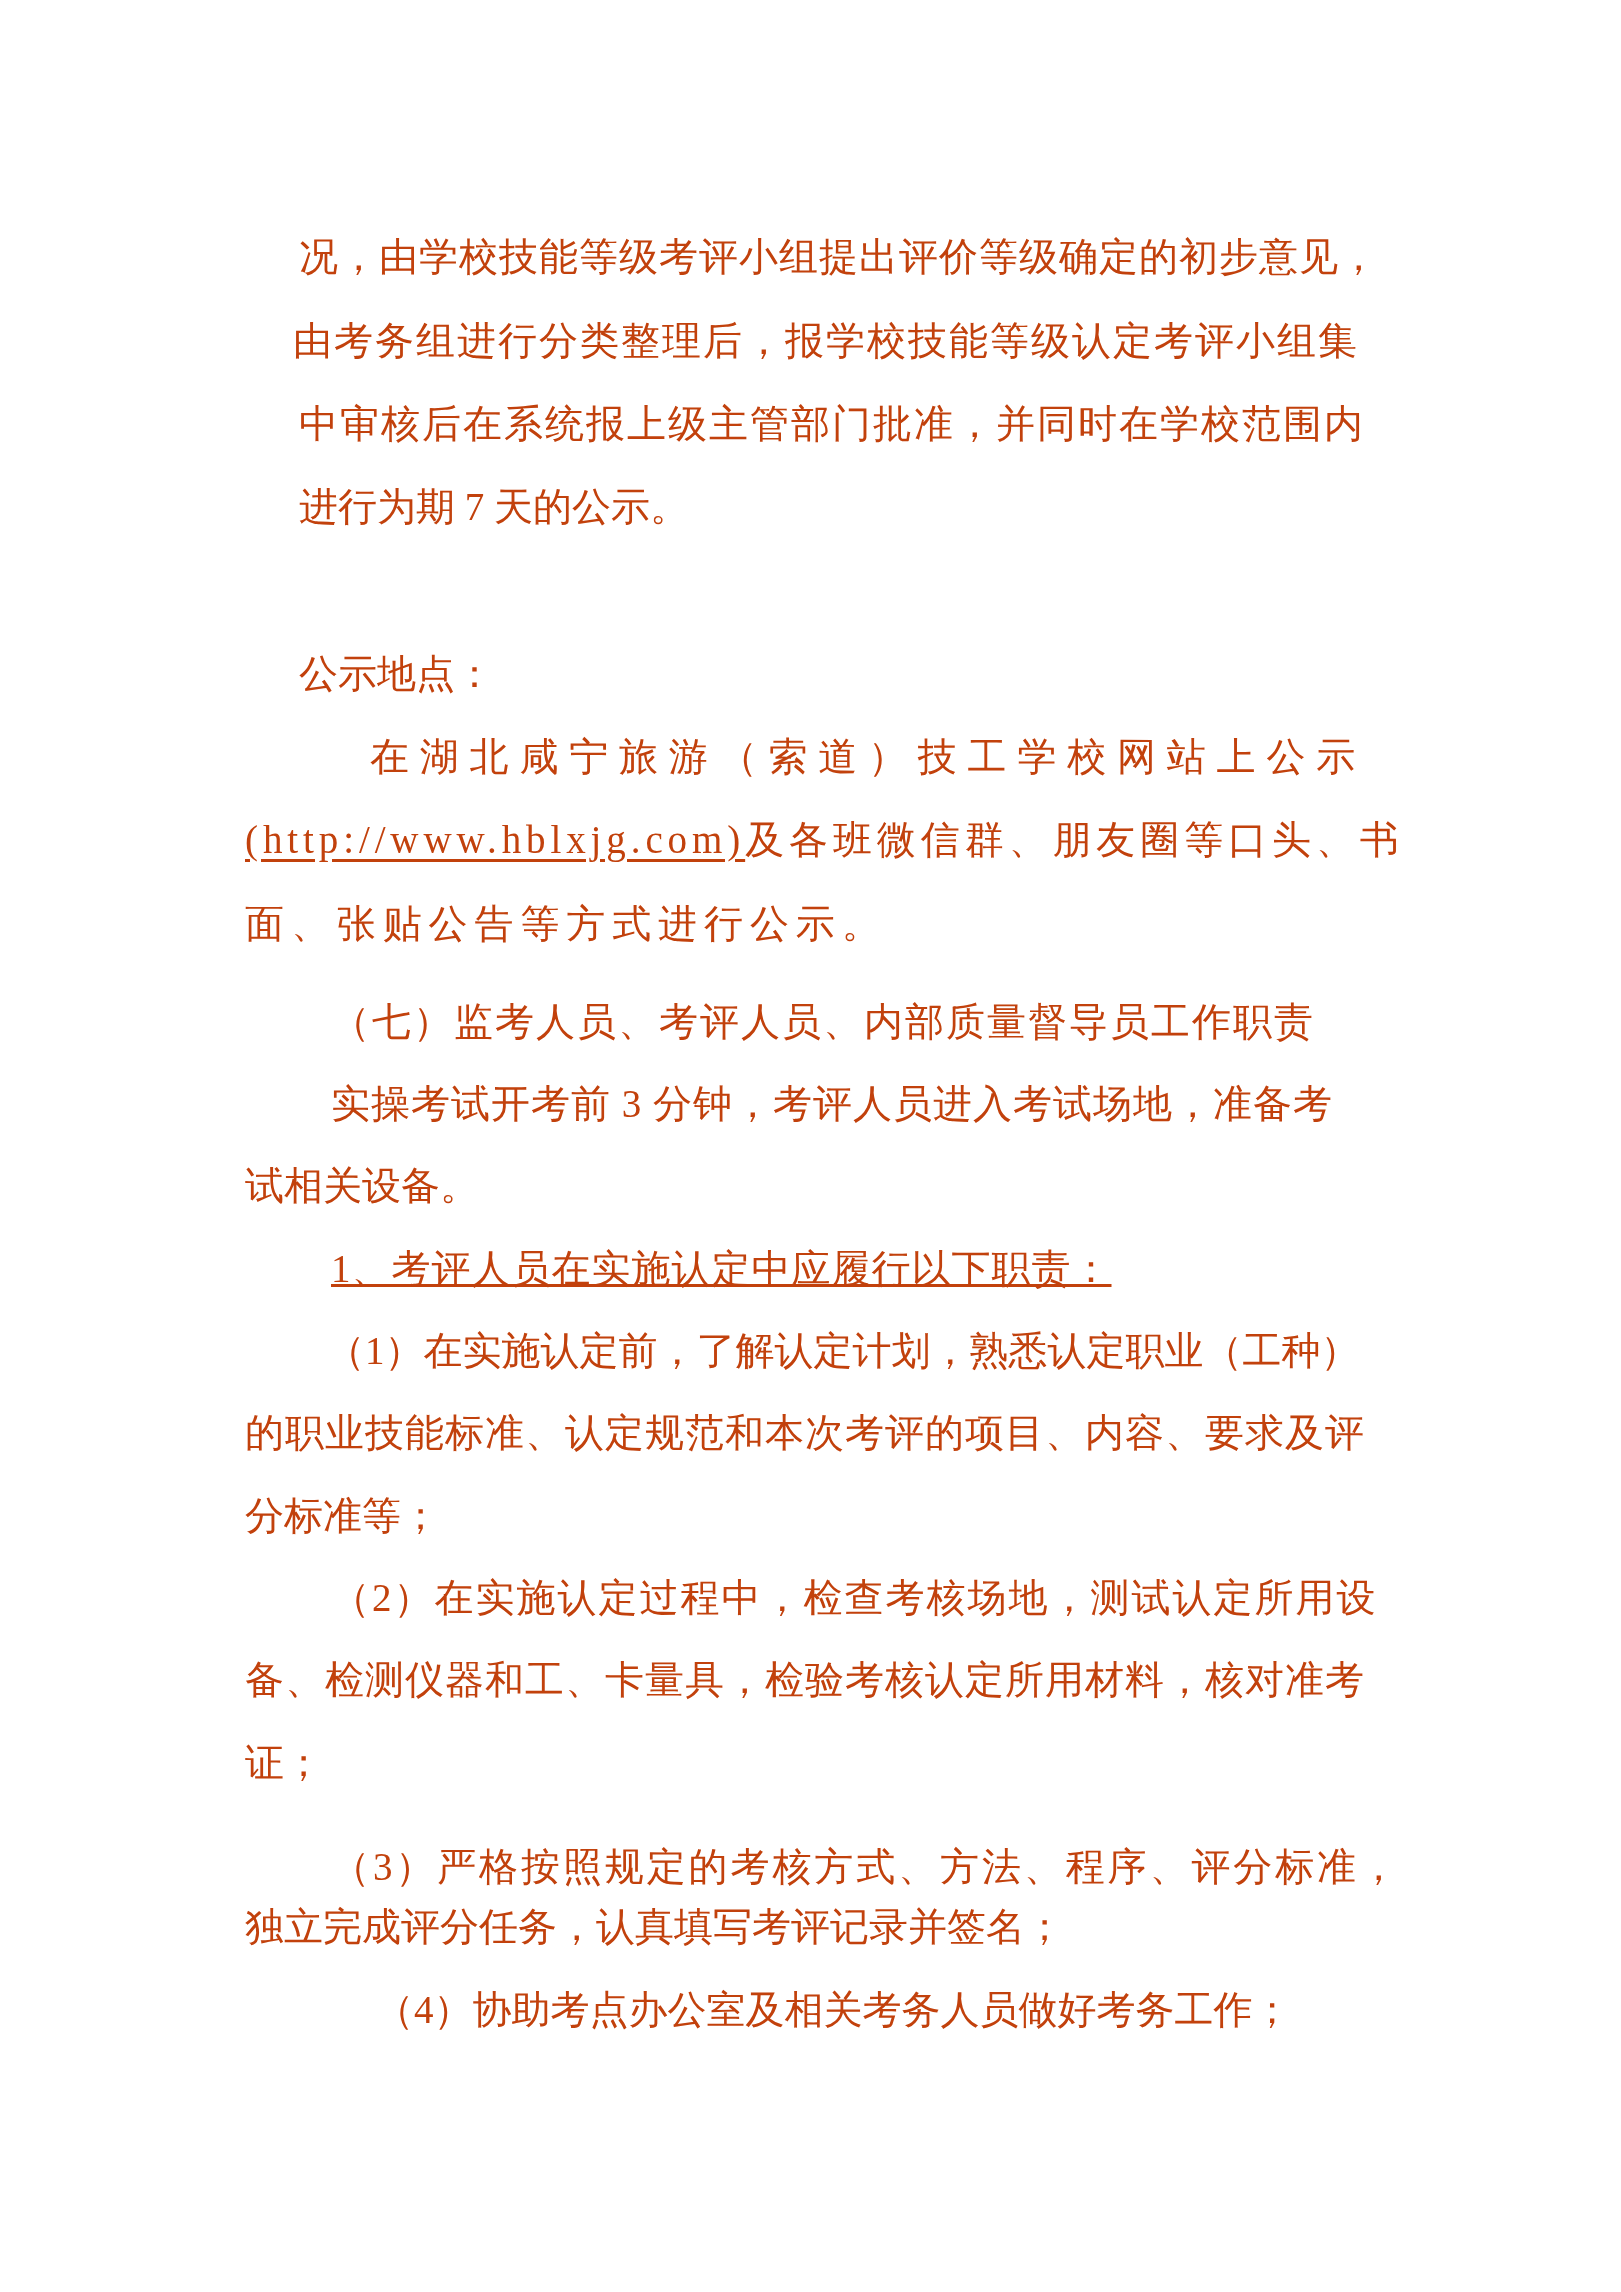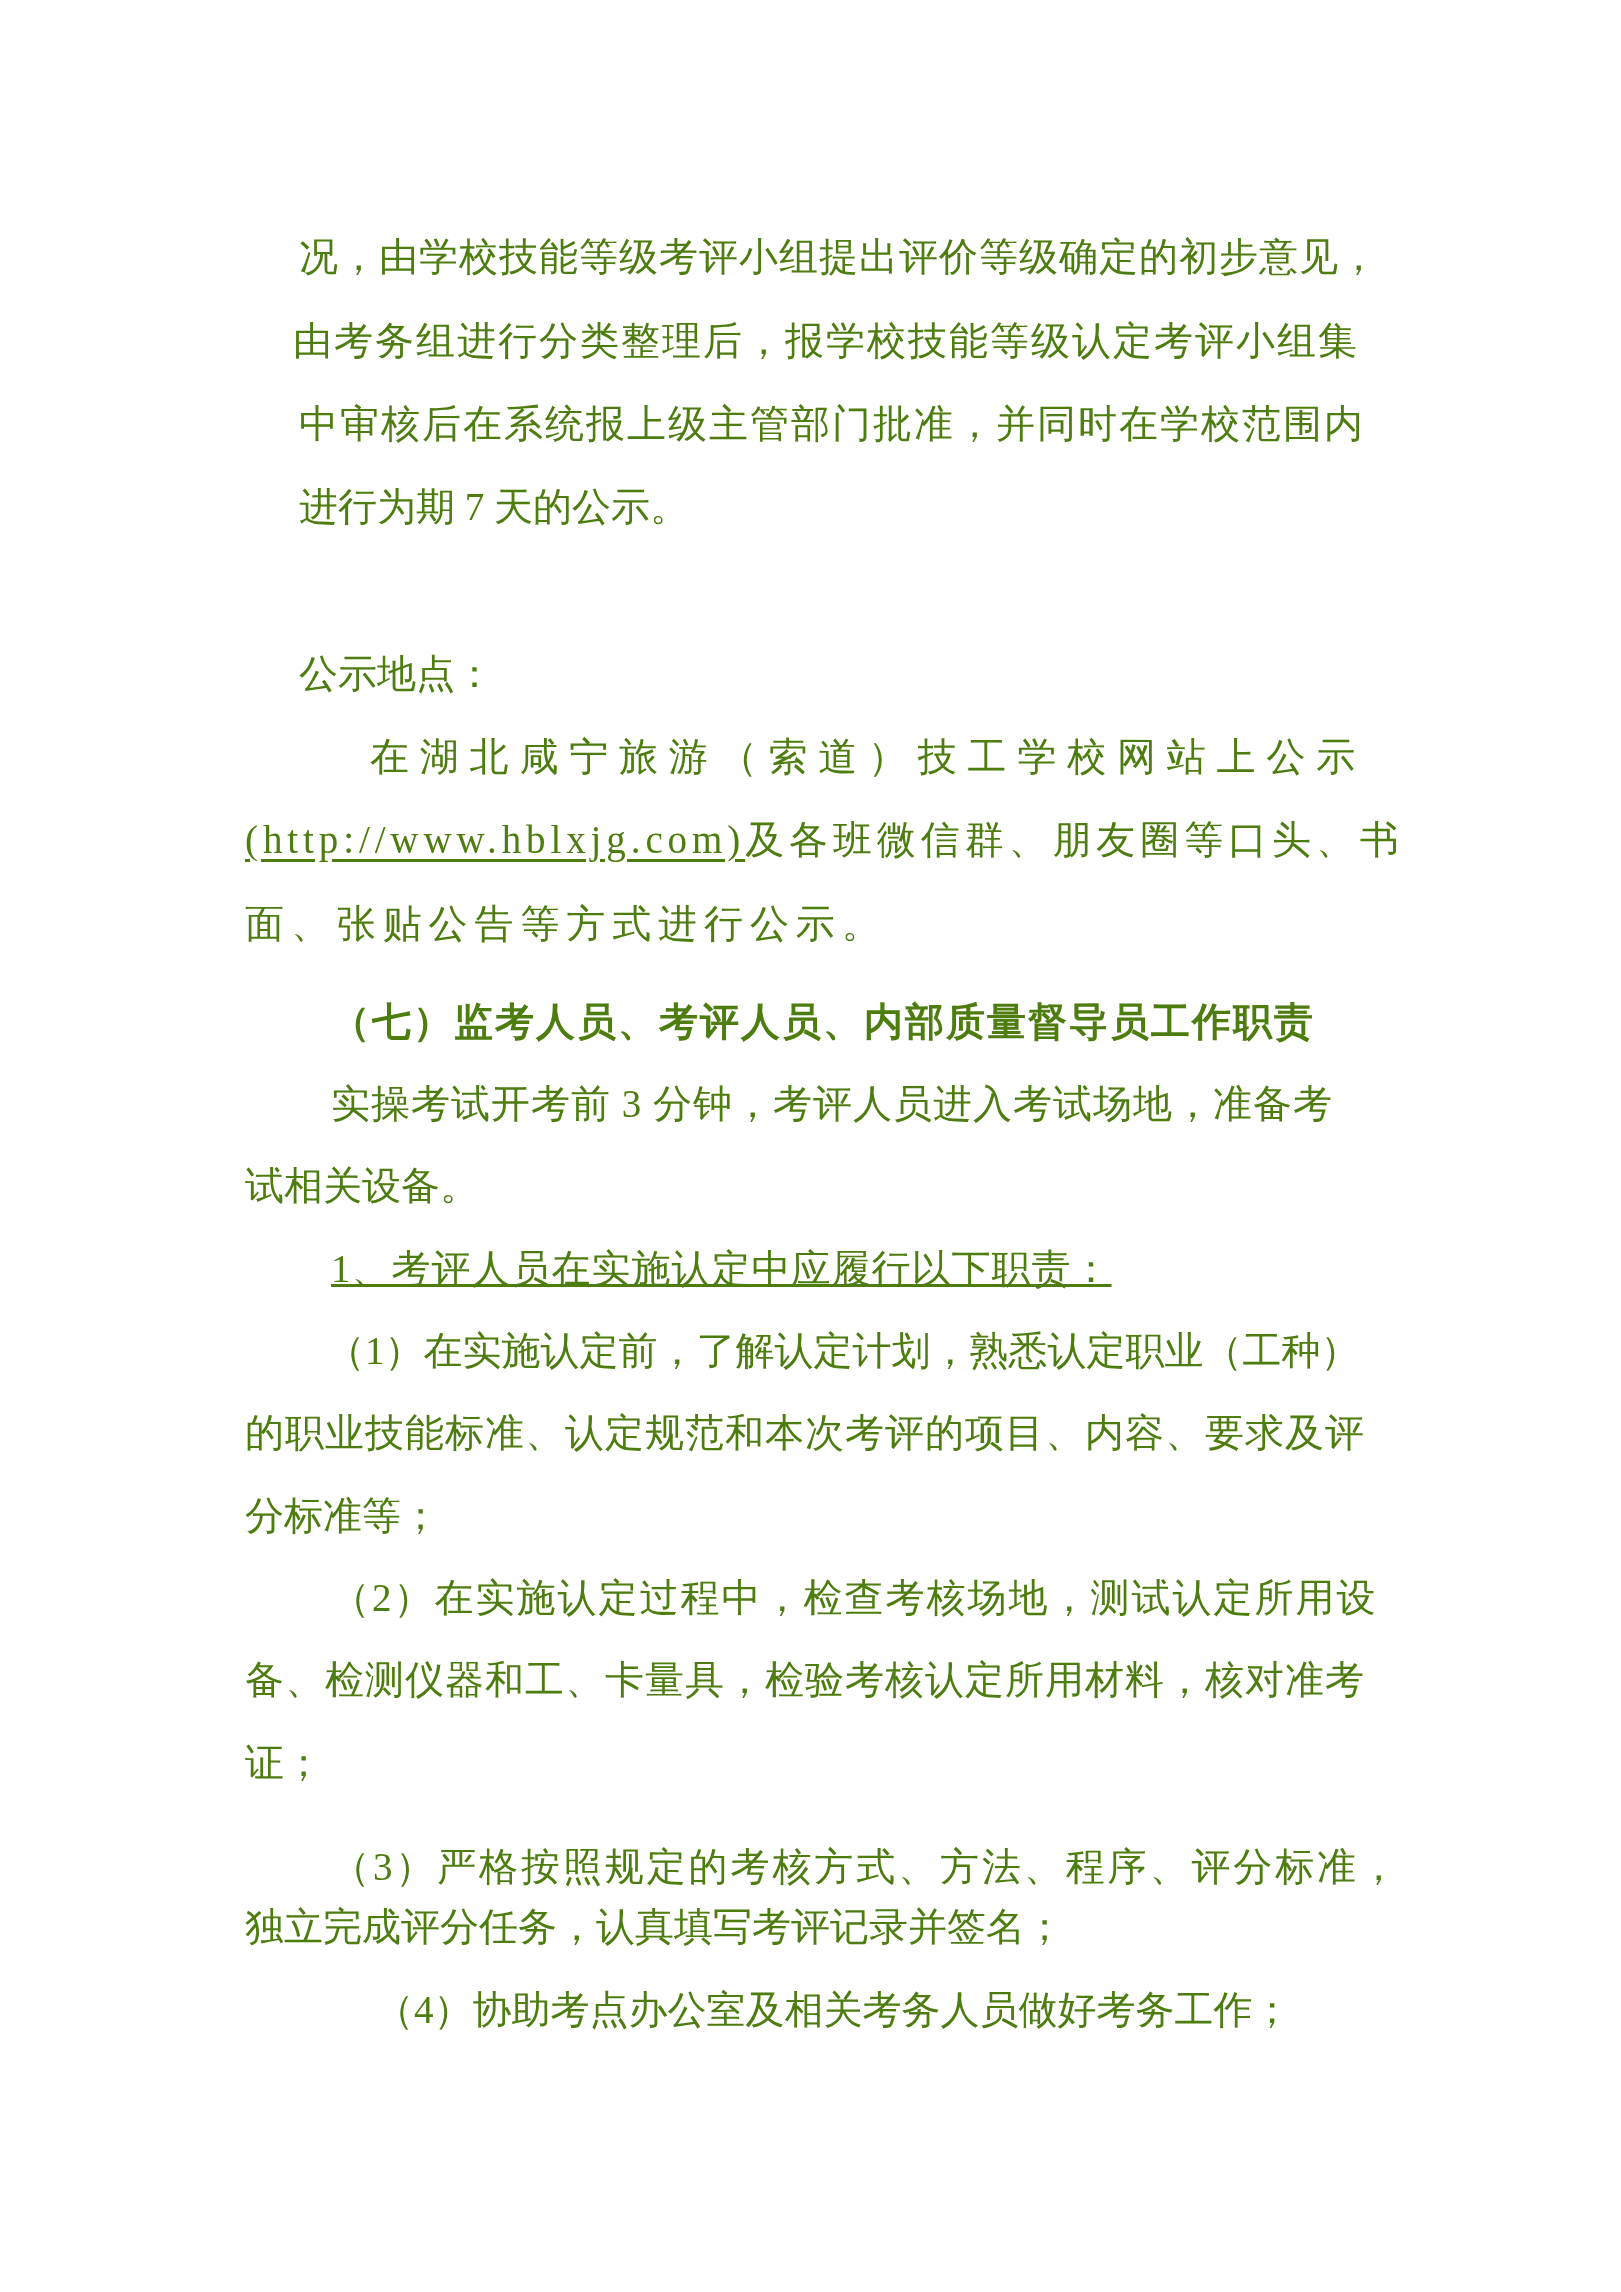--- a/index.html
+++ b/index.html
@@ -14,25 +14,25 @@
     background: #ffffff;
     overflow: hidden;
     font-family: "Liberation Serif", "DejaVu Serif", serif;
     color: #000000;
   }
   .line {
     position: absolute;
     font-size: 39px;
     line-height: 43px;
     white-space: nowrap;
-    color: #4d7c0f;
+    color: #c2410c;
     text-align: center;
   }
   .line.bold {
-    font-weight: bold;
+    font-weight: normal;
   }
   .url {
     text-decoration: underline;
     text-underline-offset: 5.9px;
     font-family: "Liberation Serif", "DejaVu Serif", serif;
   }
 </style>
 </head>
 <body>
 

